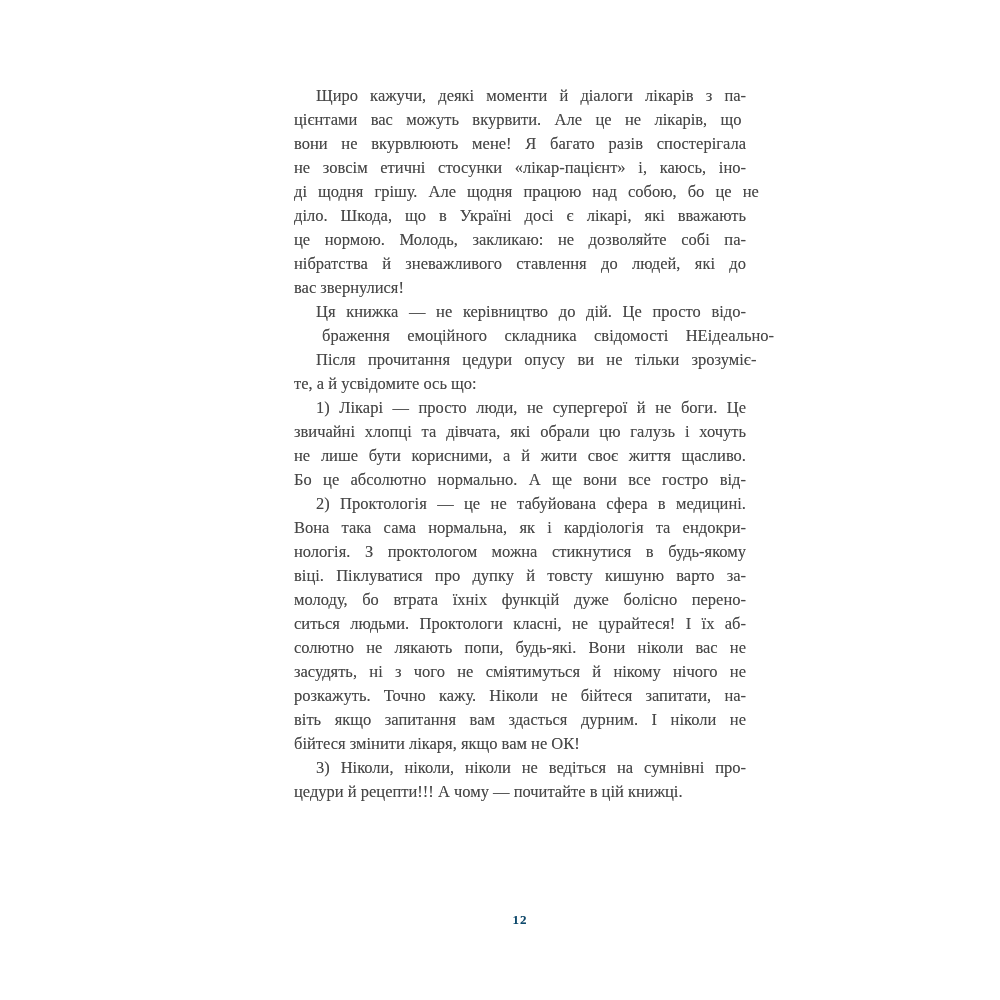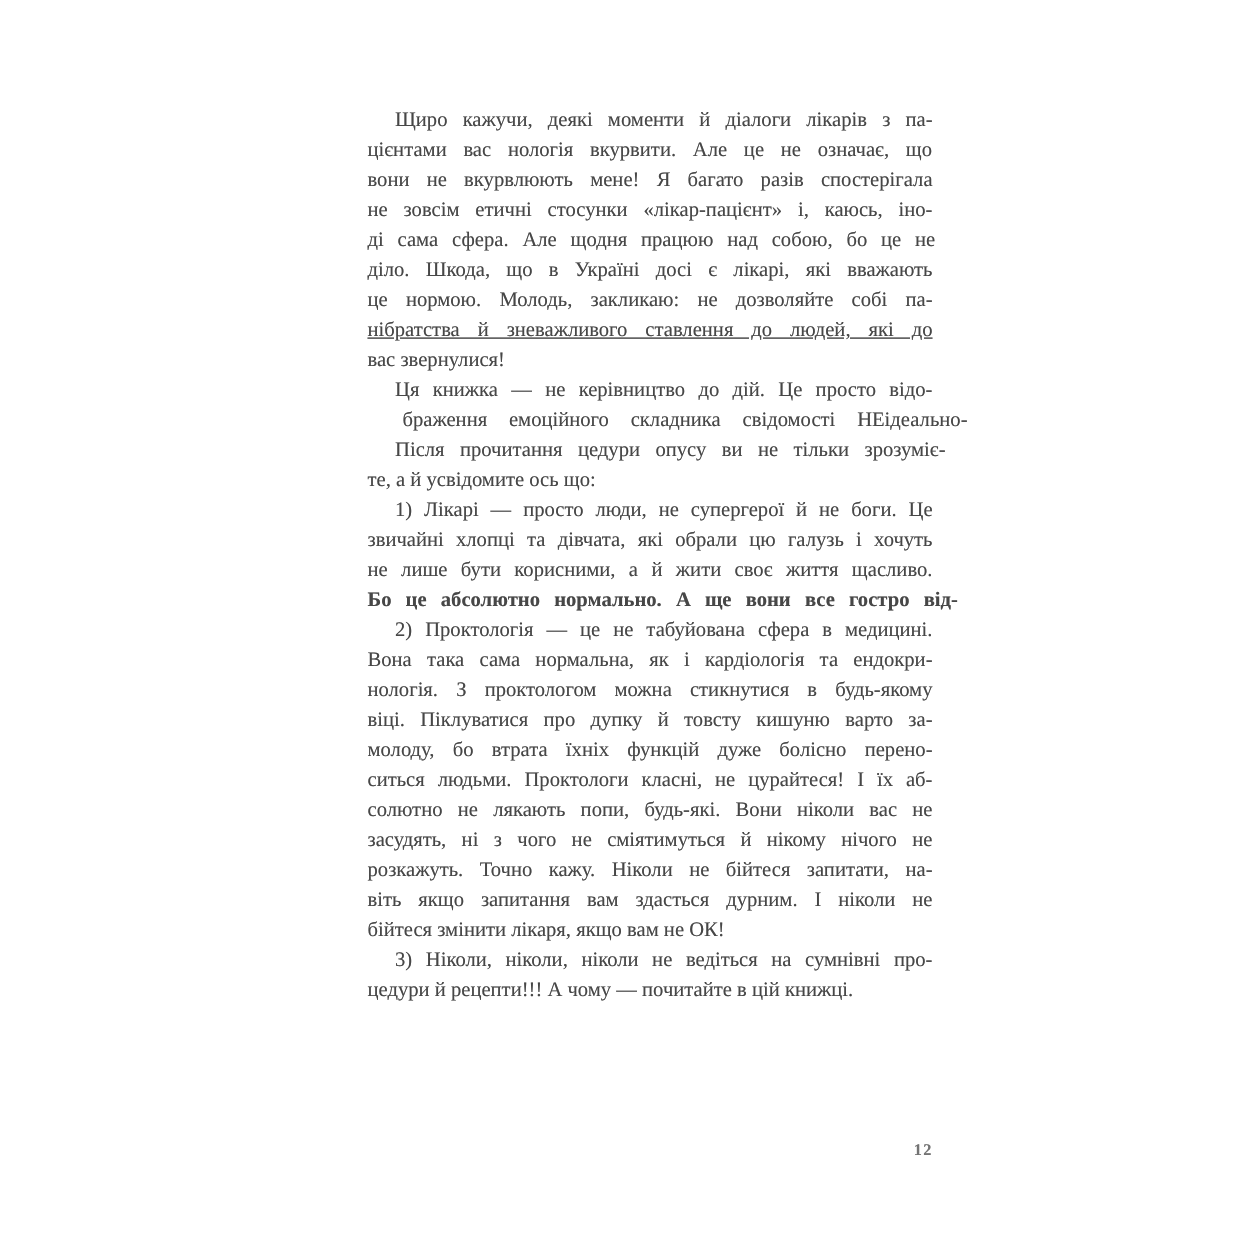--- a/index.html
+++ b/index.html
@@ -35,57 +35,57 @@
     overflow: visible;
   }
   .line.first {
     padding-left: 22px;
   }
   .folio {
     position: absolute;
     left: 294px;
     top: 912px;
     width: 452px;
-    text-align: right;
+    text-align: center;
     font-size: 13px;
     font-weight: bold;
     letter-spacing: 1px;
-    color: #737373;
+    color: #0c4a6e;
     text-shadow: 0 0 0.4px rgba(60,60,60,0.4);
   }
 </style>
 </head>
 <body>
 
 <div class="page">
   <div class="textblock" id="textblock">
       <div class="para">
         <div class="line first"><span style="word-spacing: 8.01px;">Щиро кажучи, деякі моменти й діалоги лікарів з па-</span></div>
-        <div class="line"><span style="word-spacing: 9.26px;">цієнтами вас нологія вкурвити. Але це не означає, що</span></div>
+        <div class="line"><span style="word-spacing: 9.26px;">цієнтами вас можуть вкурвити. Але це не лікарів, що</span></div>
         <div class="line"><span style="word-spacing: 9.65px;">вони не вкурвлюють мене! Я багато разів спостерігала</span></div>
         <div class="line"><span style="word-spacing: 8.58px;">не зовсім етичні стосунки «лікар-пацієнт» і, каюсь, іно-</span></div>
-        <div class="line"><span style="word-spacing: 6.94px;">ді сама сфера. Але щодня працюю над собою, бо це не</span></div>
+        <div class="line"><span style="word-spacing: 6.94px;">ді щодня грішу. Але щодня працюю над собою, бо це не</span></div>
         <div class="line"><span style="word-spacing: 8.88px;">діло. Шкода, що в Україні досі є лікарі, які вважають</span></div>
         <div class="line"><span style="word-spacing: 10.44px;">це нормою. Молодь, закликаю: не дозволяйте собі па-</span></div>
-        <div class="line"><span style="word-spacing: 10.23px; text-decoration: underline;">нібратства й зневажливого ставлення до людей, які до</span></div>
+        <div class="line"><span style="word-spacing: 10.23px;">нібратства й зневажливого ставлення до людей, які до</span></div>
         <div class="line last"><span>вас звернулися!</span></div>
       </div>
       <div class="para">
         <div class="line first"><span style="word-spacing: 6.52px;">Ця книжка — не керівництво до дій. Це просто відо-</span></div>
         <div class="line"><span style="word-spacing: 13.31px; margin-left: 28px;">браження емоційного складника свідомості НЕідеально-</span></div>
       </div>
       <div class="para">
         <div class="line first"><span style="word-spacing: 8.22px;">Після прочитання цедури опусу ви не тільки зрозуміє-</span></div>
         <div class="line last"><span>те, а й усвідомите ось що:</span></div>
       </div>
       <div class="para">
         <div class="line first"><span style="word-spacing: 5.4px;">1) Лікарі — просто люди, не супергерої й не боги. Це</span></div>
         <div class="line"><span style="word-spacing: 5.68px;">звичайні хлопці та дівчата, які обрали цю галузь і хочуть</span></div>
         <div class="line"><span style="word-spacing: 6.6px;">не лише бути корисними, а й жити своє життя щасливо.</span></div>
-        <div class="line"><span style="word-spacing: 7.2px; font-weight: bold;">Бо це абсолютно нормально. А ще вони все гостро від-</span></div>
+        <div class="line"><span style="word-spacing: 7.2px;">Бо це абсолютно нормально. А ще вони все гостро від-</span></div>
       </div>
       <div class="para">
         <div class="line first"><span style="word-spacing: 6.25px;">2) Проктологія — це не табуйована сфера в медицині.</span></div>
         <div class="line"><span style="word-spacing: 8.06px;">Вона така сама нормальна, як і кардіологія та ендокри-</span></div>
         <div class="line"><span style="word-spacing: 10.39px;">нологія. З проктологом можна стикнутися в будь-якому</span></div>
         <div class="line"><span style="word-spacing: 8.13px;">віці. Піклуватися про дупку й товсту кишуню варто за-</span></div>
         <div class="line"><span style="word-spacing: 10.46px;">молоду, бо втрата їхніх функцій дуже болісно перено-</span></div>
         <div class="line"><span style="word-spacing: 6.23px;">ситься людьми. Проктологи класні, не цурайтеся! І їх аб-</span></div>
         <div class="line"><span style="word-spacing: 8.07px;">солютно не лякають попи, будь-які. Вони ніколи вас не</span></div>
         <div class="line"><span style="word-spacing: 8.17px;">засудять, ні з чого не сміятимуться й нікому нічого не</span></div>

